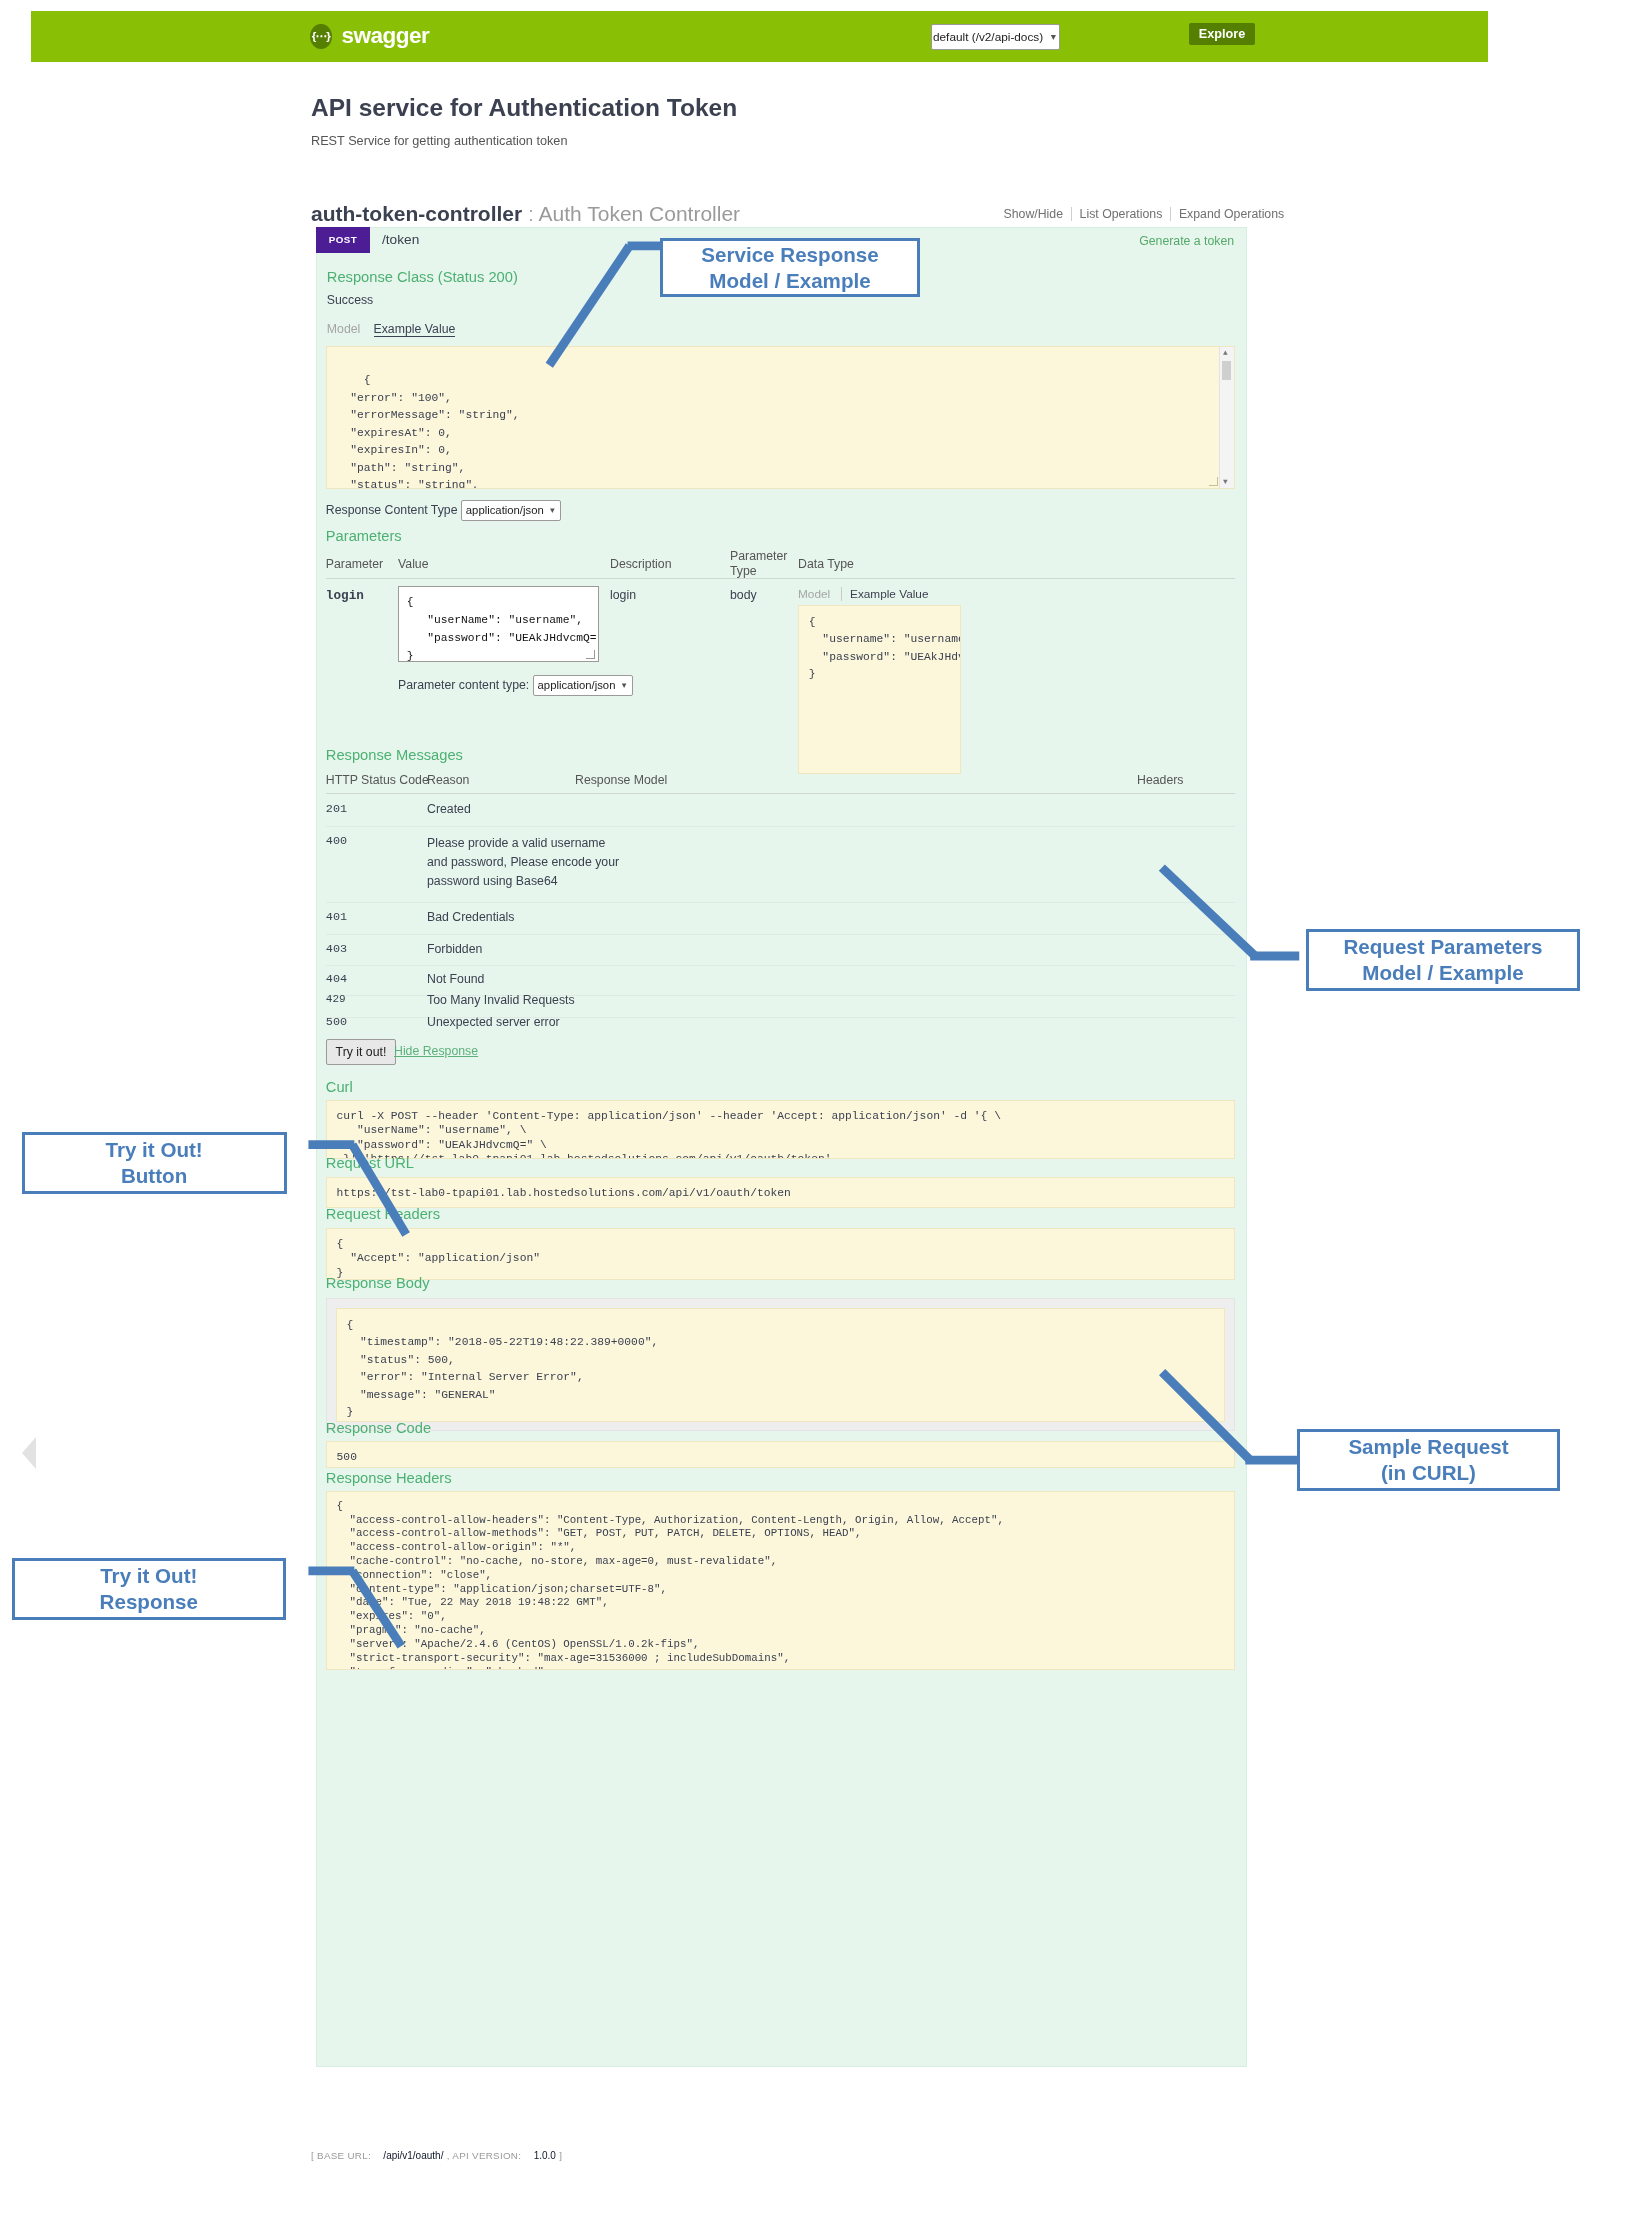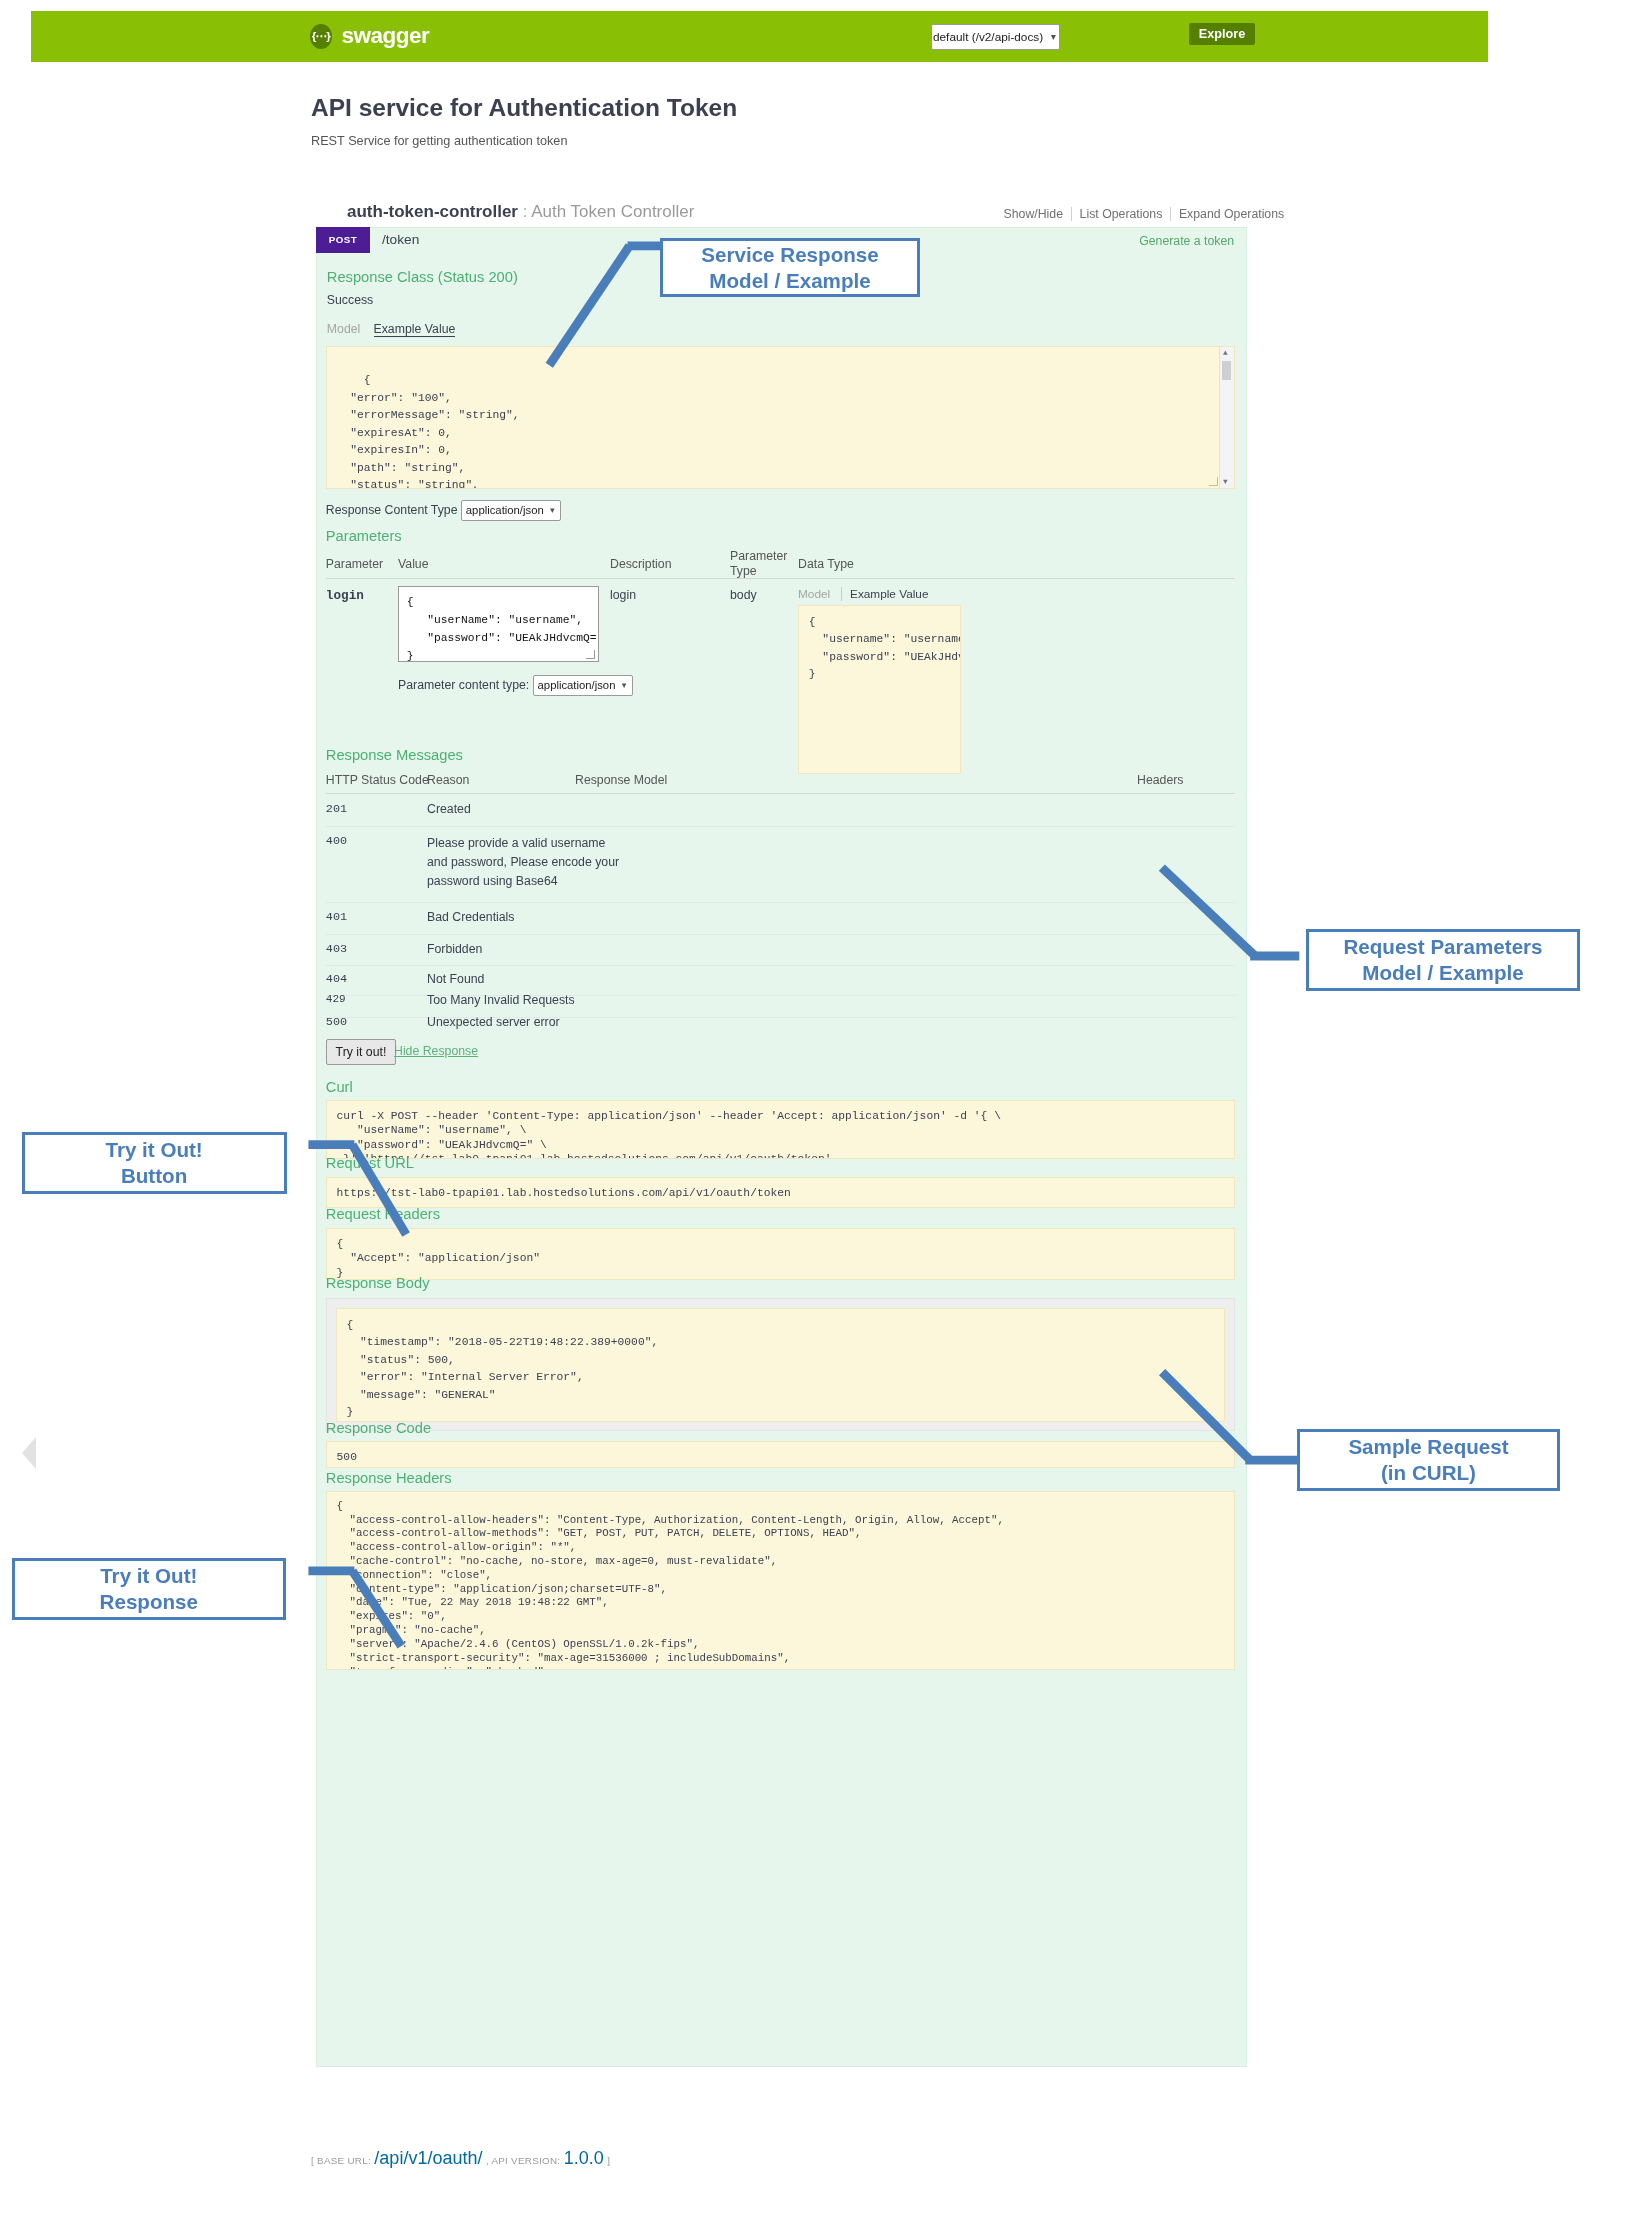--- a/index.html
+++ b/index.html
@@ -39,21 +39,21 @@
   .doc-title{
     position:absolute; left:311px; top:94px;
     font-size:24.5px; font-weight:bold; color:#3b4151;
   }
   .doc-sub{
     position:absolute; left:311px; top:134px;
     font-size:12.7px; color:#555; 
   }
 
   
-  .res-head{ position:absolute; left:311px; top:202px; font-size:17px;margin-left:36px; }
+  .res-head{ position:absolute; left:311px; top:202px; font-size:21px; }
   .res-head .res-name{ color:#3b4151; font-weight:bold; }
   .res-head .res-sep{ color:#aaa; font-weight:normal; }
   .res-head .res-desc{ color:#9a9a9a; font-weight:normal; }
   .res-ops{
     position:absolute; left:936px; top:207px; width:356px;
     text-align:right; font-size:12.3px; color:#707070;
   }
   .res-ops span{ padding:0 7.8px; }
   .res-ops span + span{ border-left:1px solid #d0d0d0; }
 
@@ -129,21 +129,21 @@
   }
 
   .resp-body-strip{
     position:absolute; background:#eeeeee; border:1px solid #e4e4e4; box-sizing:border-box;
   }
 
   .footer{
     position:absolute; left:311px; top:2148px; font-size:12.3px; color:#9a9a9a;
   }
   .footer .b{ color:#9a9a9a; font-size:9.8px; letter-spacing:0.3px; }
-  .footer .v{ color:#0369a1; font-size:18px; }
+  .footer .v{ color:#0f172a; font-size:10px;margin-left:9px; }
 
   
   .callout{
     position:absolute; background:#ffffff; border:3.9px solid #4a7ebb;
     box-sizing:border-box; display:flex; align-items:center; justify-content:center;
     color:#4a7ebb; font-size:20.6px; font-weight:bold; text-align:center; line-height:1.25;
     z-index:40;
   }
   .leader{ position:absolute; z-index:39; }
   .leader svg{ display:block; }

